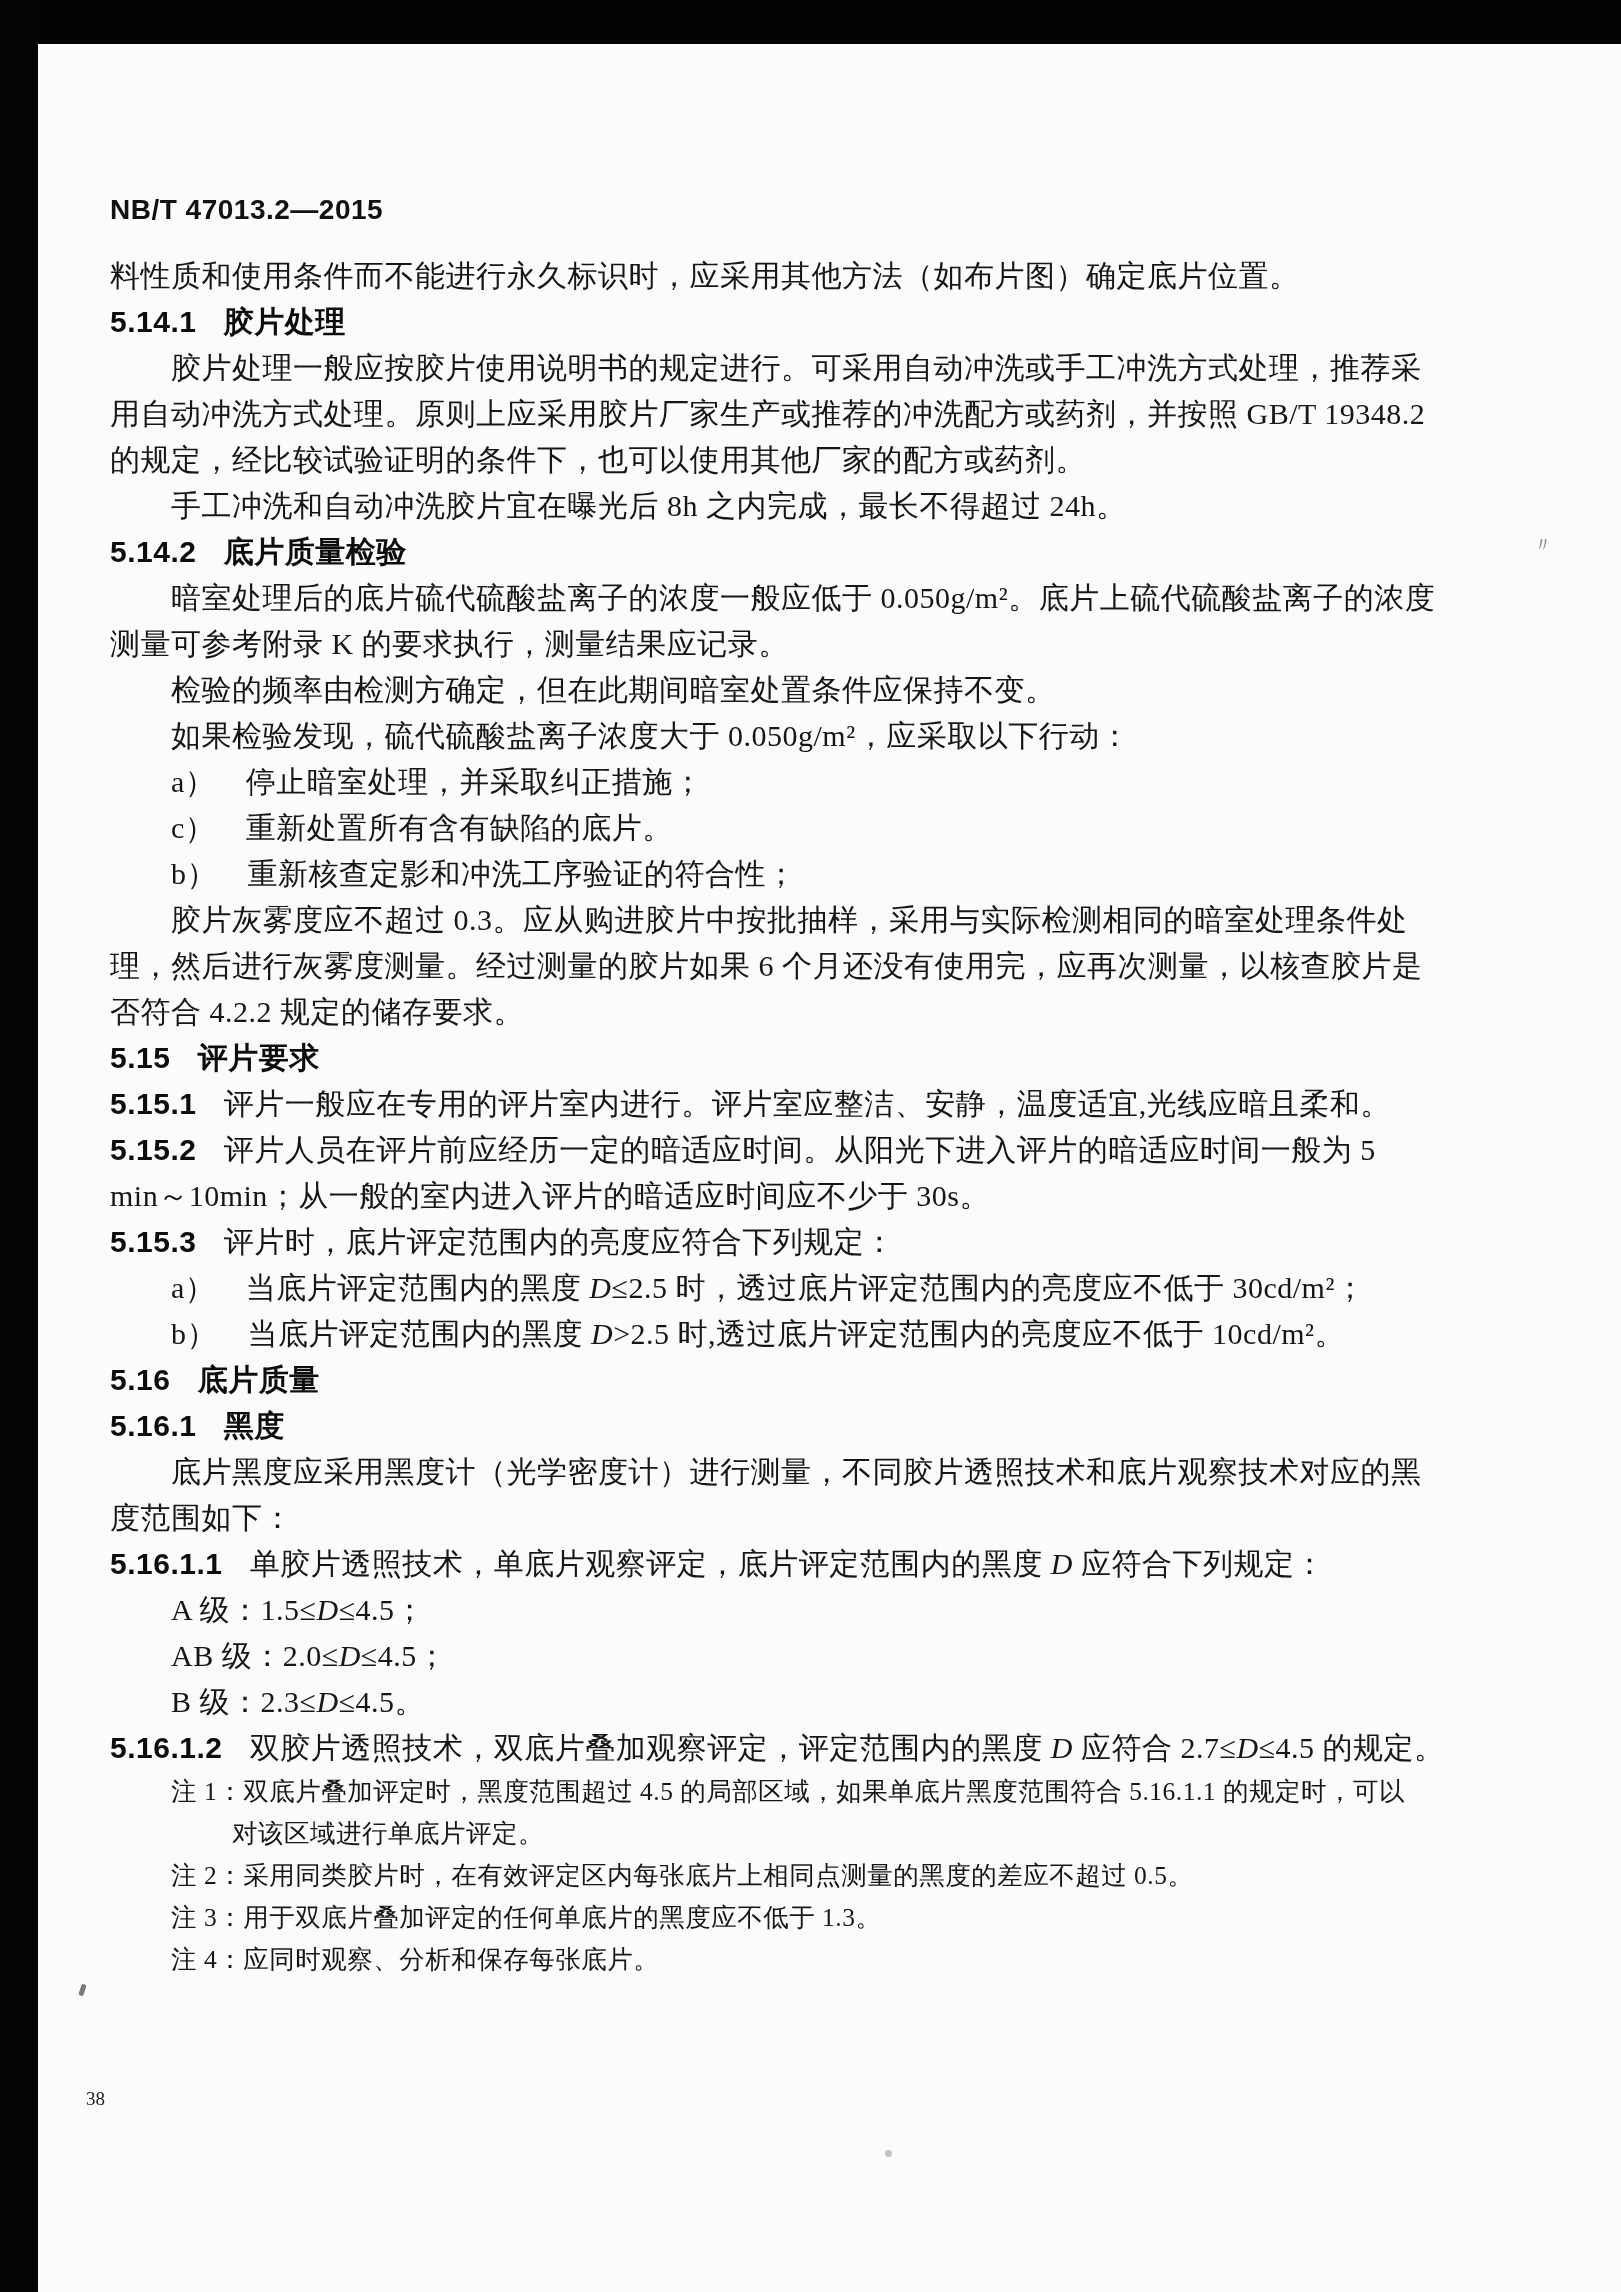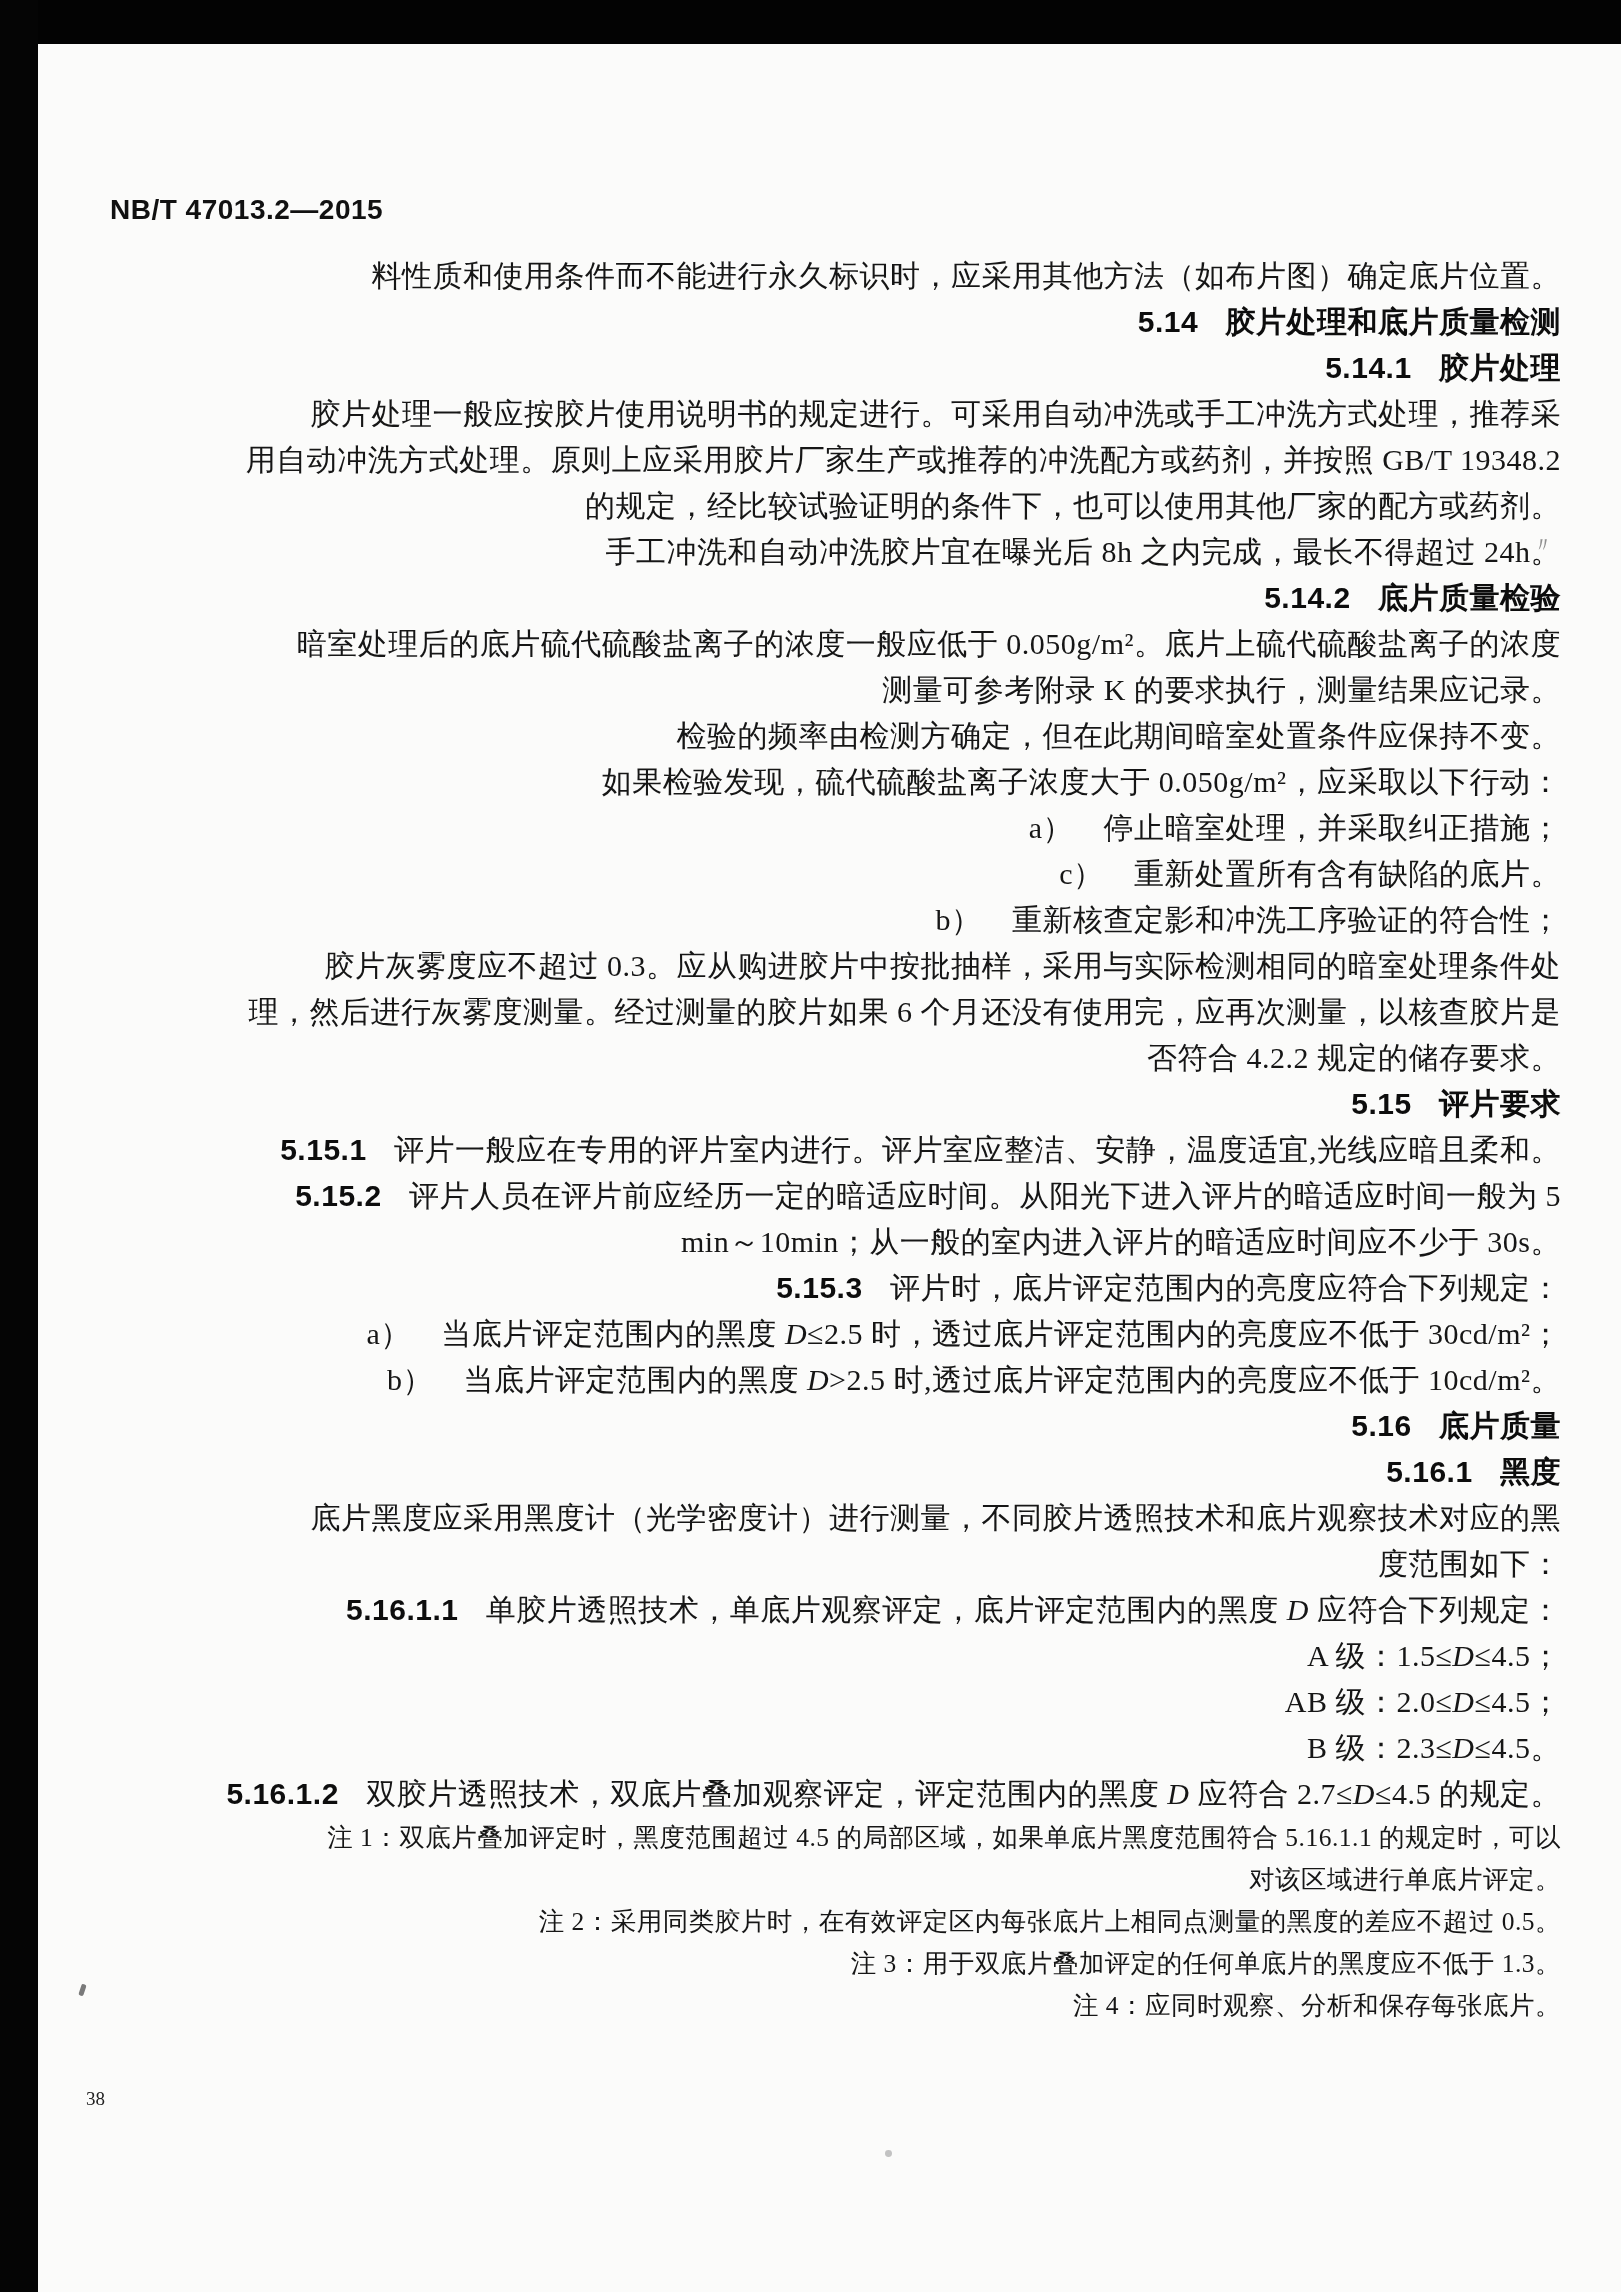--- a/index.html
+++ b/index.html
@@ -13,21 +13,21 @@
   }
   .bar-top{position:absolute;left:0;top:0;width:1621px;height:44px;background:#030303;}
   .bar-left{position:absolute;left:0;top:0;width:38px;height:2293px;background:#050505;}
   .doc-header{
     position:absolute;left:110px;top:190px;
     font-family:"Liberation Sans","DejaVu Sans",sans-serif;
     font-weight:bold;font-size:28px;line-height:39px;color:#111;
     letter-spacing:0.5px;
   }
   .doc-body{position:absolute;left:110px;top:253px;width:1451px;}
-  .line{white-space:nowrap;letter-spacing:0.5px;text-align:right;}
+  .line{white-space:nowrap;letter-spacing:0.5px;}
   .line.body,.line.h,.line.clause{font-size:30px;line-height:46px;height:46px;}
   .line.note{font-size:25.5px;line-height:42px;height:42px;}
   .line.h{
     font-family:"Liberation Sans","DejaVu Sans",sans-serif;
     font-weight:bold;color:#0d0d0d;
   }
   .cnum{
     font-family:"Liberation Sans","DejaVu Sans",sans-serif;
     font-weight:bold;color:#0d0d0d;
     margin-right:27.4px;
@@ -49,21 +49,20 @@
 <body>
 
 <div class="page">
   <div class="bar-top"></div>
   <div class="bar-left"></div>
 
   <div class="doc-header">NB/T 47013.2—2015</div>
 
   <div class="doc-body">
       <div class="line body ind0"><span>料性质和使用条件而不能进行永久标识时，应采用其他方法（如布片图）确定底片位置。</span></div>
-      <div class="line h ind0"><span class="cnum">5.14</span><span>胶片处理和底片质量检测</span></div>
       <div class="line h ind0"><span class="cnum">5.14.1</span><span>胶片处理</span></div>
       <div class="line body ind1"><span>胶片处理一般应按胶片使用说明书的规定进行。可采用自动冲洗或手工冲洗方式处理，推荐采</span></div>
       <div class="line body ind0"><span>用自动冲洗方式处理。原则上应采用胶片厂家生产或推荐的冲洗配方或药剂，并按照 GB/T 19348.2</span></div>
       <div class="line body ind0"><span>的规定，经比较试验证明的条件下，也可以使用其他厂家的配方或药剂。</span></div>
       <div class="line body ind1"><span>手工冲洗和自动冲洗胶片宜在曝光后 8h 之内完成，最长不得超过 24h。</span></div>
       <div class="line h ind0"><span class="cnum">5.14.2</span><span>底片质量检验</span></div>
       <div class="line body ind1"><span>暗室处理后的底片硫代硫酸盐离子的浓度一般应低于 0.050g/m²。底片上硫代硫酸盐离子的浓度</span></div>
       <div class="line body ind0"><span>测量可参考附录 K 的要求执行，测量结果应记录。</span></div>
       <div class="line body ind1"><span>检验的频率由检测方确定，但在此期间暗室处置条件应保持不变。</span></div>
       <div class="line body ind1"><span>如果检验发现，硫代硫酸盐离子浓度大于 0.050g/m²，应采取以下行动：</span></div>

